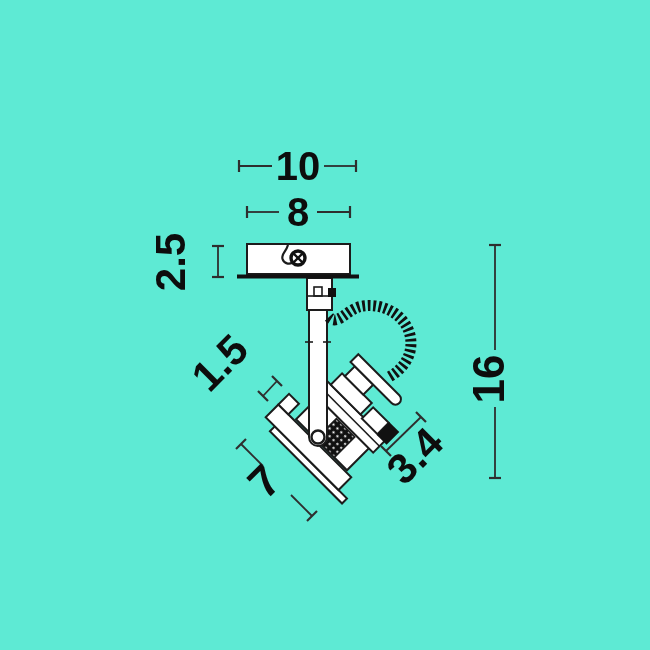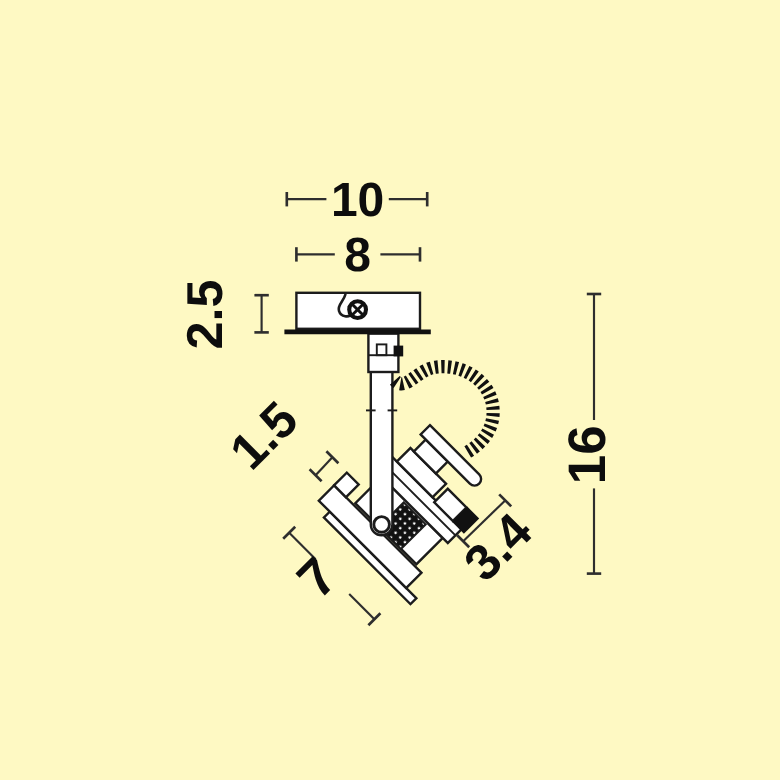--- a/index.html
+++ b/index.html
@@ -8,21 +8,21 @@
     background: #ffffff;
     width: 650px;
     height: 650px;
     overflow: hidden;
     font-family: "Liberation Sans", sans-serif;
   }
   .stage {
     position: relative;
     width: 650px;
     height: 650px;
-    background: #fef9c3;
+    background: #5eead4;
   }
   svg { display: block; }
   .outline     { fill: #ffffff; stroke: #1c1c1c; stroke-width: 2; }
   .outline-thin{ fill: none;    stroke: #1c1c1c; stroke-width: 1.6; }
   .solid       { fill: #111111; stroke: none; }
   .dimline     { stroke: #2e2e2e; stroke-width: 1.8; fill: none; }
   .dimtick     { stroke: #2e2e2e; stroke-width: 2.2; fill: none; }
   .dimtext {
     fill: #0d0d0d;
     font-family: "Liberation Sans", sans-serif;

